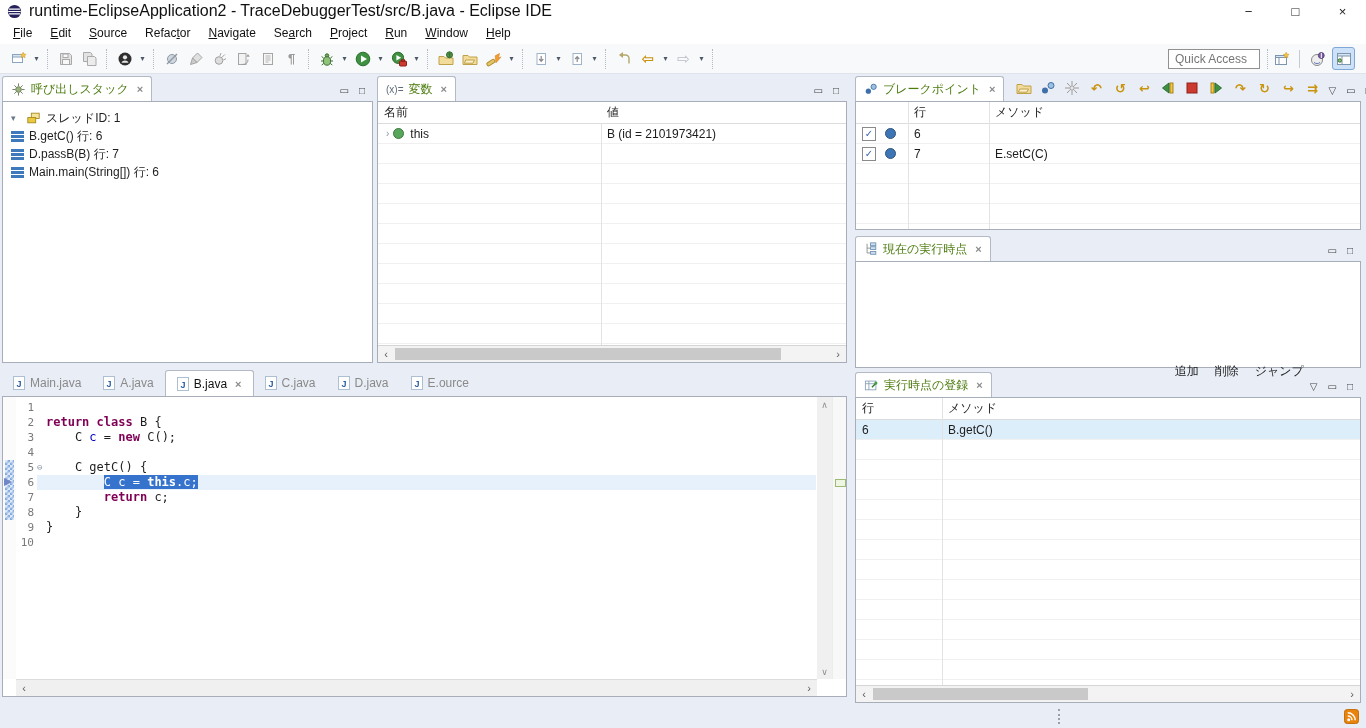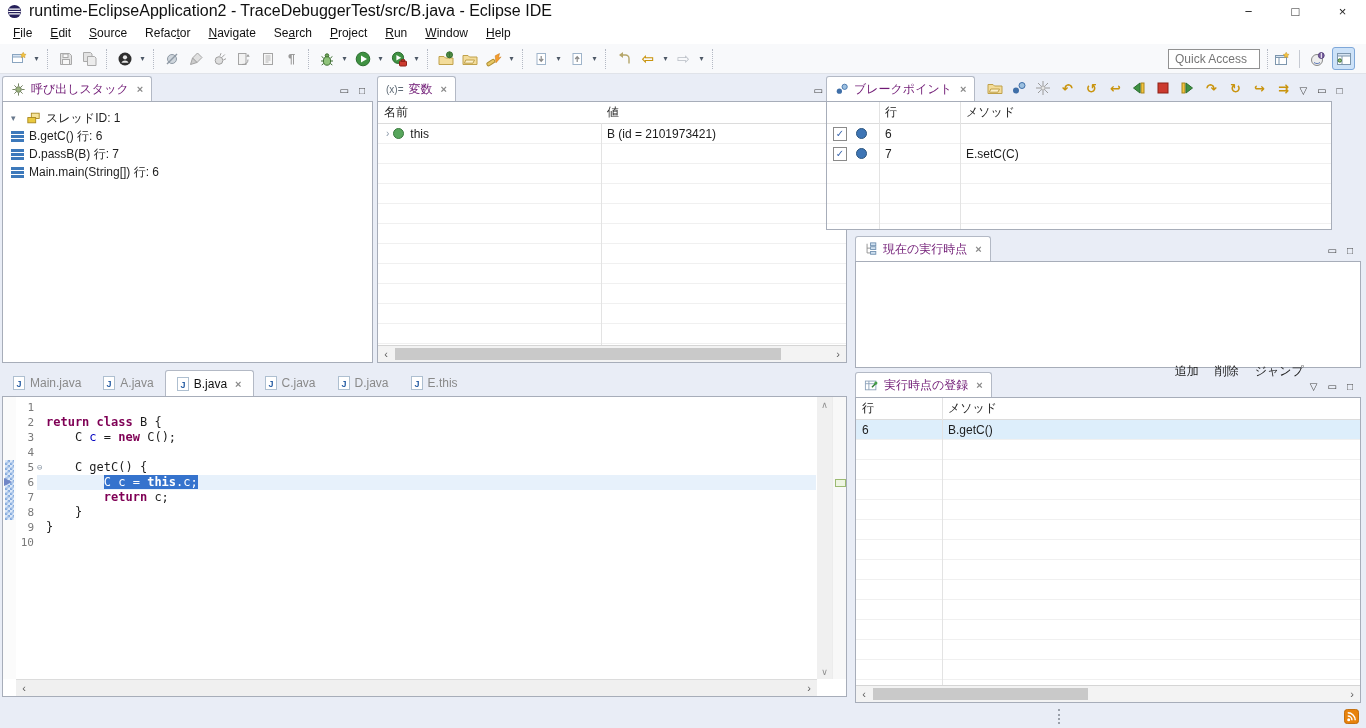--- a/index.html
+++ b/index.html
@@ -22,28 +22,28 @@
   .qa-input{width:78px;height:16px;border:1px solid #919191;background:#fff;color:#5f5f5f;font-size:12px;
             font-family:"Liberation Sans",sans-serif;padding:1px 6px;margin-right:6px}
   .persp{display:flex;align-items:center;gap:3px;padding-right:8px}
   .persp .tb-btn.sel{background:#cde2f8;border:1px solid #7fa8d9;box-sizing:border-box}
   .persp-div{width:1px;height:18px;background:#c6cad2;margin:0 3px}
   
   #workspace{position:absolute;left:0;top:74px;width:1366px;height:631px}
   .panel{position:absolute}
   #p-callstack{left:2px;top:2px;width:371px;height:287px}
   #p-variables{left:377px;top:2px;width:470px;height:287px}
-  #p-breakpoints{left:826px;top:2px;width:506px;height:154px}
+  #p-breakpoints{left:855px;top:2px;width:506px;height:154px}
   #p-current{left:855px;top:162px;width:506px;height:132px}
   #p-registration{left:855px;top:298px;width:506px;height:331px}
   #p-editor{left:2px;top:296px;width:845px;height:327px}
   .phead{height:25px;display:flex;align-items:flex-end}
   .ptab{display:flex;align-items:center;gap:5px;background:#fff;border:1px solid #b3b9c5;border-bottom:none;
         border-radius:3px 3px 0 0;padding:0 8px;height:25px;box-sizing:border-box;max-width:75%}
-  .ptab .t{color:#701a75;white-space:nowrap}
+  .ptab .t{color:#4d7c0f;white-space:nowrap}
   .tab-close{color:#8a8a8a;font-size:11px;margin-left:3px;font-weight:bold}
   .pctl{margin-left:auto;display:flex;align-items:center;gap:10px;padding:0 8px 5px 6px;color:#444}
   .pctl span{font-size:10px;line-height:10px}
   .pbody{position:absolute;left:0;right:0;top:25px;bottom:0;background:#fff;border:1px solid #a7adb9;box-sizing:border-box;overflow:hidden}
   .ic{display:inline-flex;align-items:center;justify-content:center}
   
   .tree{padding-top:7px}
   .trow{height:18px;display:flex;align-items:center;gap:5px;padding-left:8px}
   .trow .twist{font-size:9px;color:#68788c;width:10px}
   .trow.frame{}
@@ -663,21 +663,21 @@
             </span>
             <span>D.java</span>
           </div>
           <div class="etab">
             <span class="ic">
               <svg width="12" height="14" viewBox="0 0 12 14">
                 <rect x="0.5" y="0.5" width="11" height="13" fill="#fff" stroke="#aebfd0"></rect>
                 <text x="6" y="10.5" font-size="9" font-weight="bold" fill="#2a5fa5" text-anchor="middle" font-family="Liberation Sans">J</text>
               </svg>
             </span>
-            <span>E.this</span>
+            <span>E.ource</span>
           </div>
         </div>
       <div class="ebody">
         <div class="ruler">
           <div class="range-checker"></div>
           <div class="ip-arrow"></div>
         </div>
         <div class="lines" id="code-lines">
             <div class="cl">
               <span class="ln">1</span>

